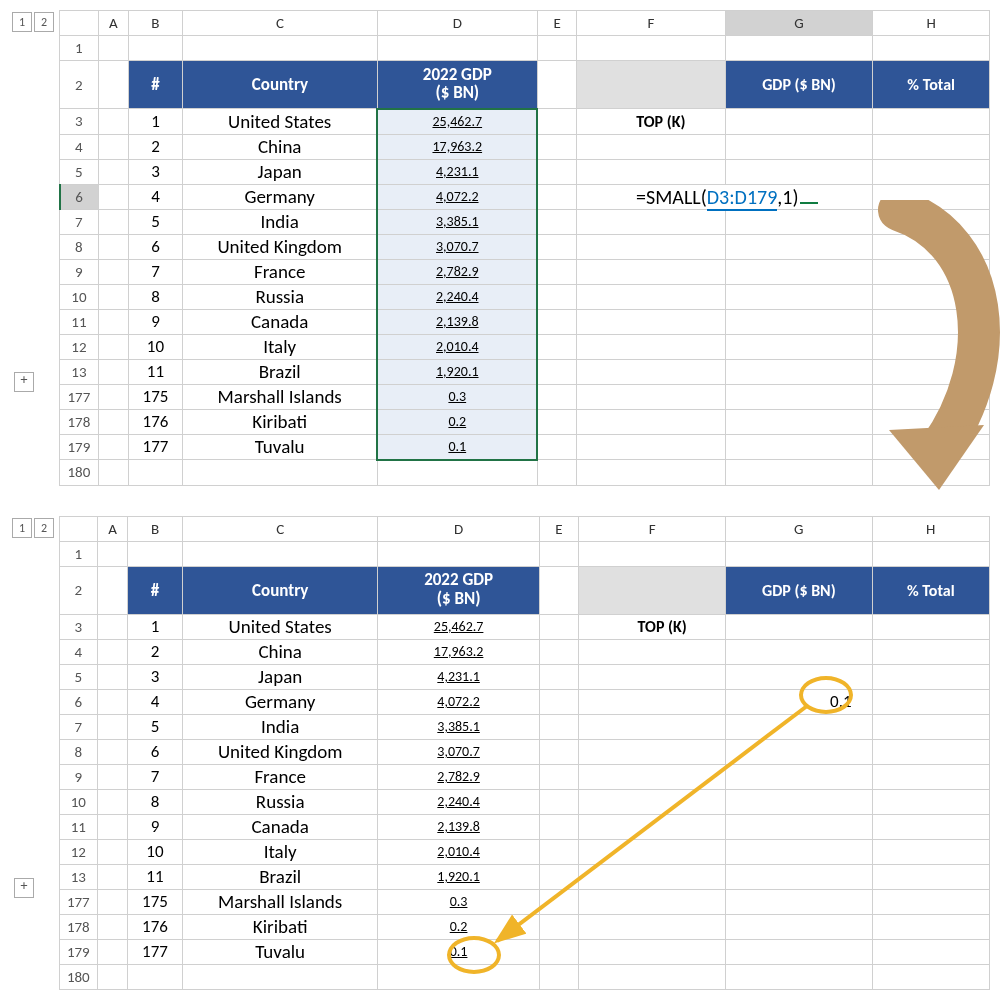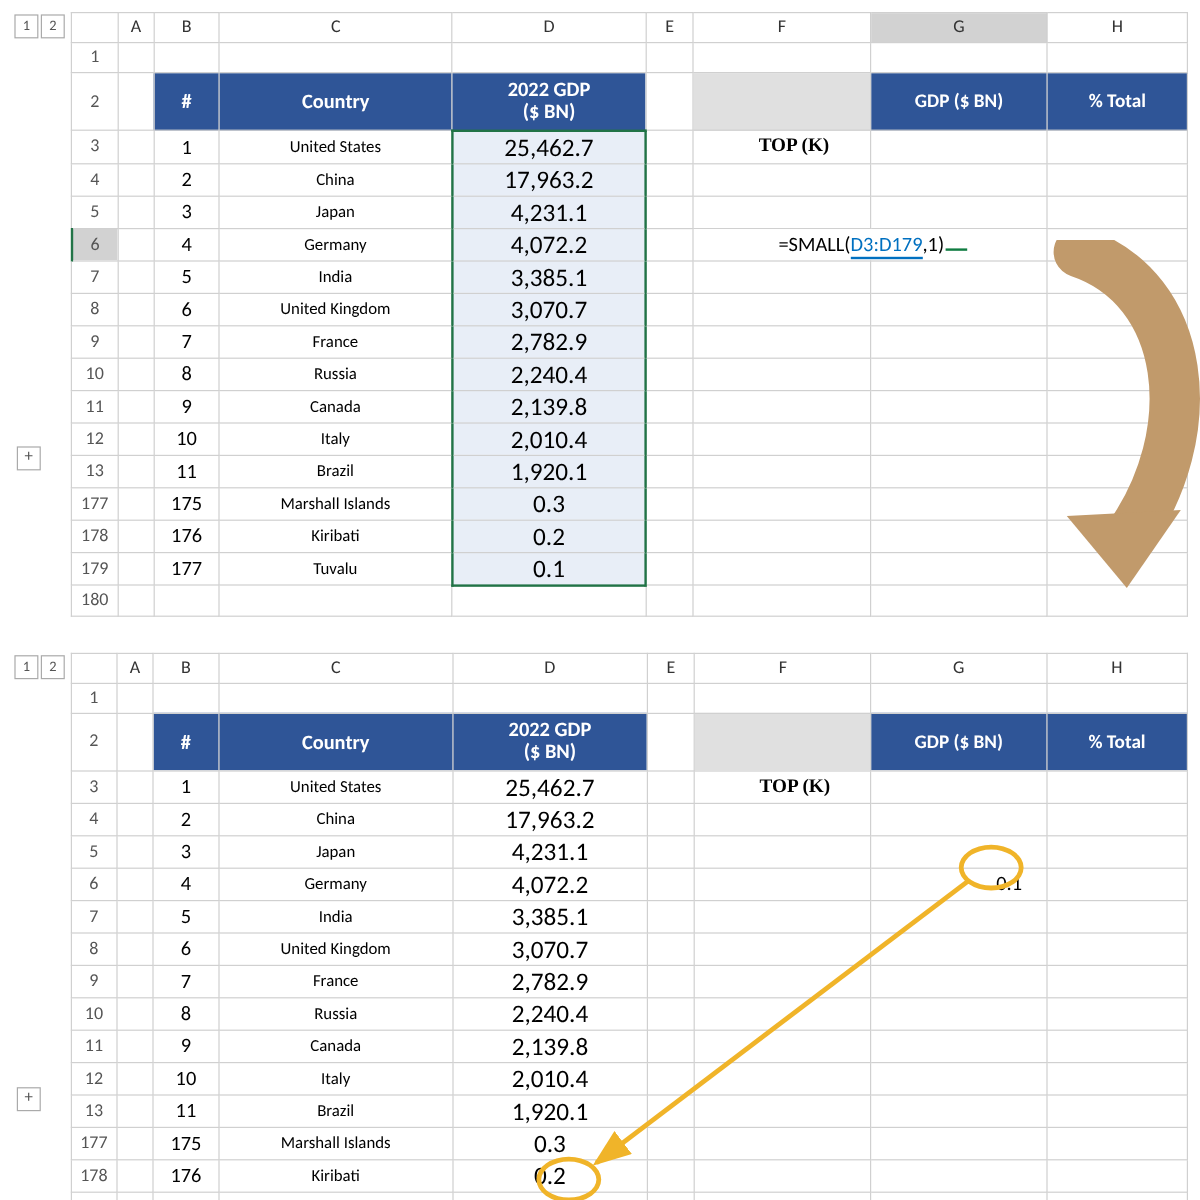--- a/index.html
+++ b/index.html
@@ -61,27 +61,27 @@
     background: #2F5597 !important;
     color: #fff;
     font-weight: bold;
     font-size: 16px;
     margin-top: 12px;
   }
   .grayhdr {
     background: #e0e0e0 !important;
   }
   .data-b { font-size: 17px; }
-  .data-c { font-size: 14px; }
-  .data-d { font-size: 21px; }
-  .topk { font-weight: bold; text-align: left; padding-left: 20px !important; font-family: Liberation Serif, serif; }
+  .data-c { font-size: 19px; }
+  .data-d { font-size: 14px; text-decoration: underline; }
+  .topk { font-weight: bold; text-align: left; padding-left: 20px !important; }
   .formula-cell {
     text-align: left;
     padding-left: 4px !important;
-    font-size: 17px;
+    font-size: 20px;
     white-space: nowrap;
     position: relative;
   }
   .sel-range td.selD {
     background: #e8eef7;
   }
   .sel-border-top { border-top: 2px solid #217346 !important; }
   .sel-border-bottom { border-bottom: 2px solid #217346 !important; }
   .sel-border-left { border-left: 2px solid #217346 !important; }
   .sel-border-right { border-right: 2px solid #217346 !important; }

